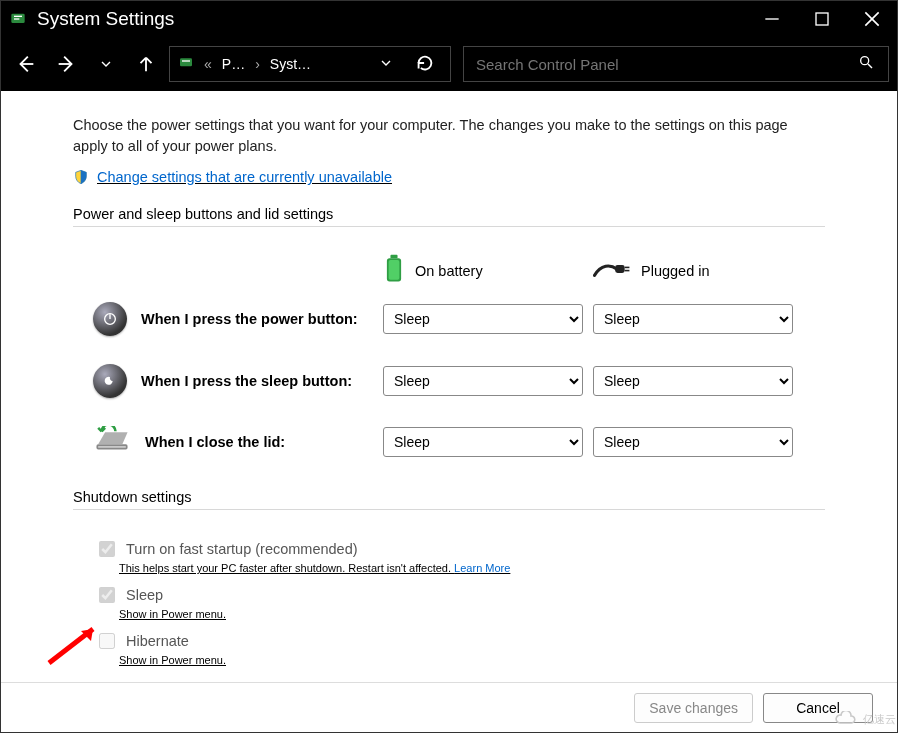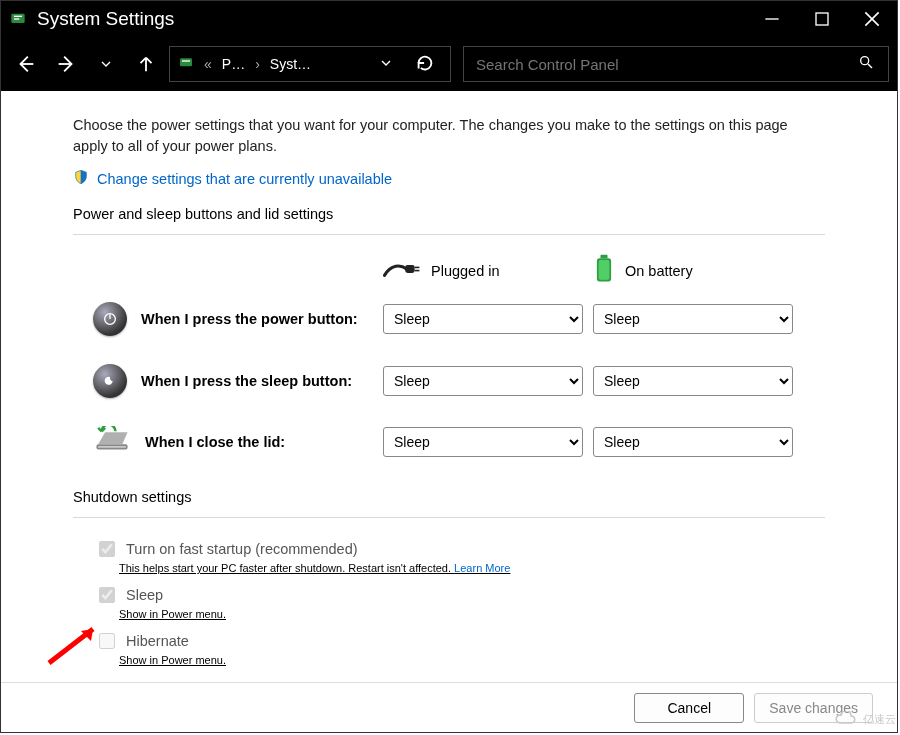--- a/index.html
+++ b/index.html
@@ -106,27 +106,27 @@
     font-size: 20px;
     font-weight: 400;
     margin: 0 0 12px 0;
   }
   .page-desc {
     margin: 0 0 12px 0;
     line-height: 1.45;
     color:#222;
   }
   .link { color:#0066cc; text-decoration:none; cursor:pointer;}
-  .shield-row { display:flex; align-items:center; gap:8px; margin:4px 0 18px 0;}
+  .shield-row { display:flex; align-items:flex-start; gap:8px; margin:4px 0 18px 0;text-decoration:underline;}
   .section-header {
     color:#000;
     font-size: 14.5px;
-    margin: 12px 0 10px 0;
+    margin: 12px 0 18px 0;
     border-bottom: 1px solid #d8d8d8;
-    padding-bottom: 12px;
+    padding-bottom: 4px;
   }
   .section-header.shutdown { margin-top: 26px; }
   
   .col-headers {
     display:grid;
     grid-template-columns: 300px 200px 200px;
     align-items:center;
     gap: 10px;
     padding: 8px 0;
   }
@@ -319,38 +319,38 @@
         </span>
         <a class="link">Change settings that are currently unavailable</a>
       </div>
 
       <div class="section-header">Power and sleep buttons and lid settings</div>
 
       <div class="col-headers">
         <div></div>
         <div class="col-cell">
           <span>
+            <svg viewBox="0 0 24 36" width="22" height="32">
+                <rect x="8" y="2" width="8" height="4" rx="1" fill="#2f9e44"></rect>
+                <rect x="4" y="6" width="16" height="26" rx="3" fill="#2f9e44"></rect>
+                <rect x="6" y="8" width="12" height="22" rx="2" fill="#51cf66"></rect>
+              </svg>
+          </span>
+          <span>On battery</span>
+        </div>
+        <div class="col-cell">
+          <span>
             <svg viewBox="0 0 48 24" width="38" height="20">
                 <path d="M2 20 C 10 6, 22 6, 30 12" stroke="#222" stroke-width="4" fill="none" stroke-linecap="round"></path>
                 <rect x="28" y="7" width="12" height="10" rx="3" fill="#222"></rect>
                 <rect x="40" y="9" width="6" height="2" fill="#222"></rect>
                 <rect x="40" y="13" width="6" height="2" fill="#222"></rect>
               </svg>
           </span>
           <span>Plugged in</span>
-        </div>
-        <div class="col-cell">
-          <span>
-            <svg viewBox="0 0 24 36" width="22" height="32">
-                <rect x="8" y="2" width="8" height="4" rx="1" fill="#2f9e44"></rect>
-                <rect x="4" y="6" width="16" height="26" rx="3" fill="#2f9e44"></rect>
-                <rect x="6" y="8" width="12" height="22" rx="2" fill="#51cf66"></rect>
-              </svg>
-          </span>
-          <span>On battery</span>
         </div>
       </div>
 
       <div class="opt-row">
         <div class="opt-label">
           <span class="round-icon">
             <svg viewBox="0 0 24 24" class="ic">
                 <circle cx="12" cy="12" r="8" fill="none" stroke="#fff" stroke-width="2"></circle>
                 <path d="M12 5 V12" stroke="#fff" stroke-width="2"></path>
               </svg>
@@ -425,22 +425,22 @@
 
     </div>
 
     <svg class="red-arrow" width="60" height="46" viewBox="0 0 60 46">
       <path d="M4 42 L48 8" stroke="#ff0000" stroke-width="5"></path>
       <path d="M48 8 L36 10 L46 20 Z" fill="#ff0000"></path>
     </svg>
   </div>
 
   <div class="footer">
+    <button class="win-button dim" disabled="">Save changes</button>
     <button class="win-button">Cancel</button>
-    <button class="win-button dim" disabled="">Save changes</button>
   </div>
 
   <div class="watermark">
     <svg viewBox="0 0 24 16" width="26" height="16">
         <path d="M6 12a4 4 0 1 1 1-7.9A5 5 0 0 1 17 5a3.5 3.5 0 1 1 .5 7H6z" fill="none" stroke="#c9c9c9" stroke-width="1.6"></path>
       </svg>
     <span>亿速云</span>
   </div>
 
 </div>

